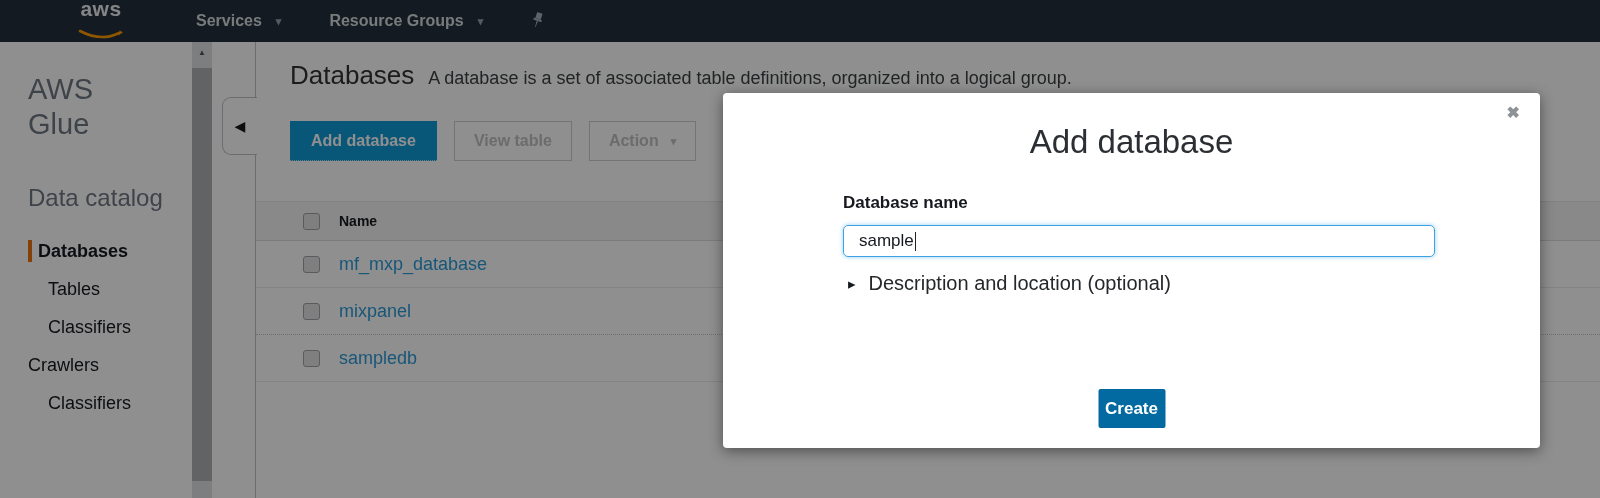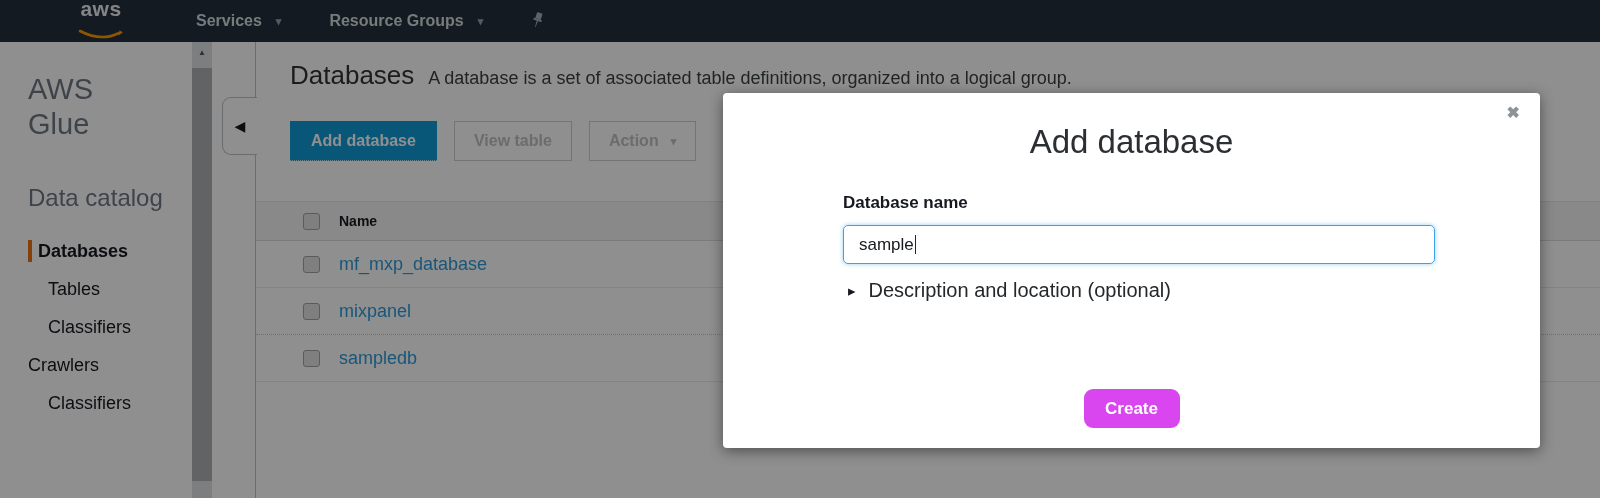--- a/index.html
+++ b/index.html
@@ -52,26 +52,26 @@
   .t-row{height:46px;display:flex;align-items:center;border-bottom:1px solid #e8eaeb;}
   .t-row.dotted{border-bottom:1px dotted #c3c6c9;}
   .t-link{margin-left:19px;font-size:18px;color:#2e9bd8;cursor:pointer;}
 
   
   .overlay{position:absolute;inset:0;background:rgba(0,0,0,0.44);z-index:40;}
   .modal{position:absolute;left:723px;top:93px;width:817px;height:355px;background:#fff;border-radius:4px;box-shadow:0 3px 14px rgba(0,0,0,0.45);z-index:50;}
   .modal-close{position:absolute;top:10px;right:20px;font-size:16px;color:#8d9297;font-weight:700;cursor:pointer;}
   .modal-title{text-align:center;margin-top:30px;font-size:33px;font-weight:400;color:#2b2f33;}
   .field-label{margin:32px 16px 0 120px;font-size:17px;font-weight:700;color:#16191f;}
-  .textbox{margin:12px 0 0 120px;width:592px;height:39px;box-sizing:border-box;border:1px solid #3da2e4;border-radius:5px;box-shadow:0 0 4px rgba(61,162,228,0.55);display:flex;align-items:center;padding-left:15px;font-size:17px;color:#16191f;cursor:text;}
+  .textbox{margin:12px 0 0 120px;width:592px;height:32px;box-sizing:border-box;border:1px solid #3da2e4;border-radius:5px;box-shadow:0 0 4px rgba(61,162,228,0.55);display:flex;align-items:center;padding-left:15px;font-size:17px;color:#16191f;cursor:text;}
   .text-caret{display:inline-block;width:1px;height:19px;background:#222;margin-left:1px;}
   .disclosure{margin:15px 0 0 125px;display:flex;align-items:center;cursor:pointer;}
   .disclosure-arrow{font-size:15px;color:#16191f;}
   .disclosure-label{margin-left:13px;font-size:20px;color:#25282b;}
-  .btn-create{position:absolute;bottom:20px;left:50%;transform:translateX(-50%);width:96px;height:39px;background:#d946ef;color:#fff;font-weight:700;font-size:17px;display:flex;align-items:center;justify-content:center;border-radius:9px;cursor:pointer;}
+  .btn-create{position:absolute;bottom:20px;left:50%;transform:translateX(-50%);width:67px;height:39px;background:#0369a1;color:#fff;font-weight:700;font-size:17px;display:flex;align-items:center;justify-content:center;border-radius:2px;cursor:pointer;}
 </style>
 </head>
 <body>
 
 <div class="stage">
 
   <div class="topnav">
     <div class="logo">
       <span class="logo-text">aws</span>
       <svg class="logo-smile" width="46" height="11" viewBox="0 0 46 11">

